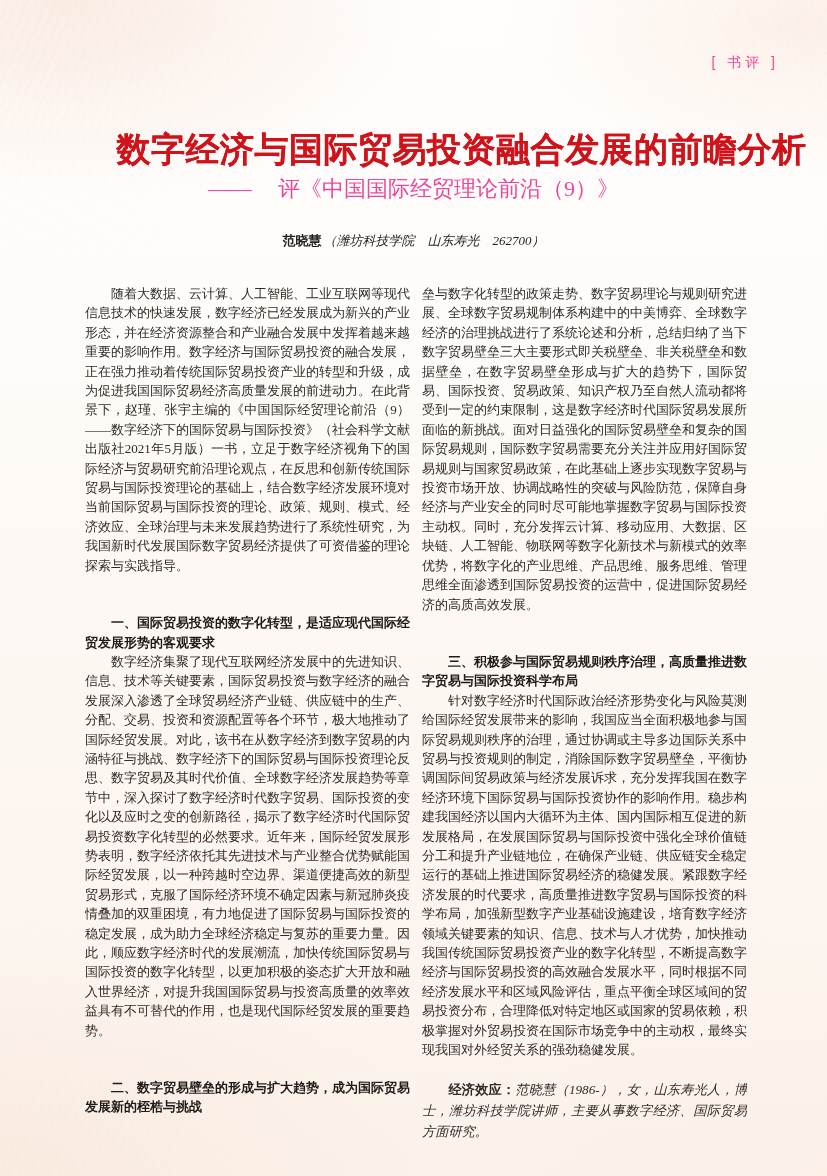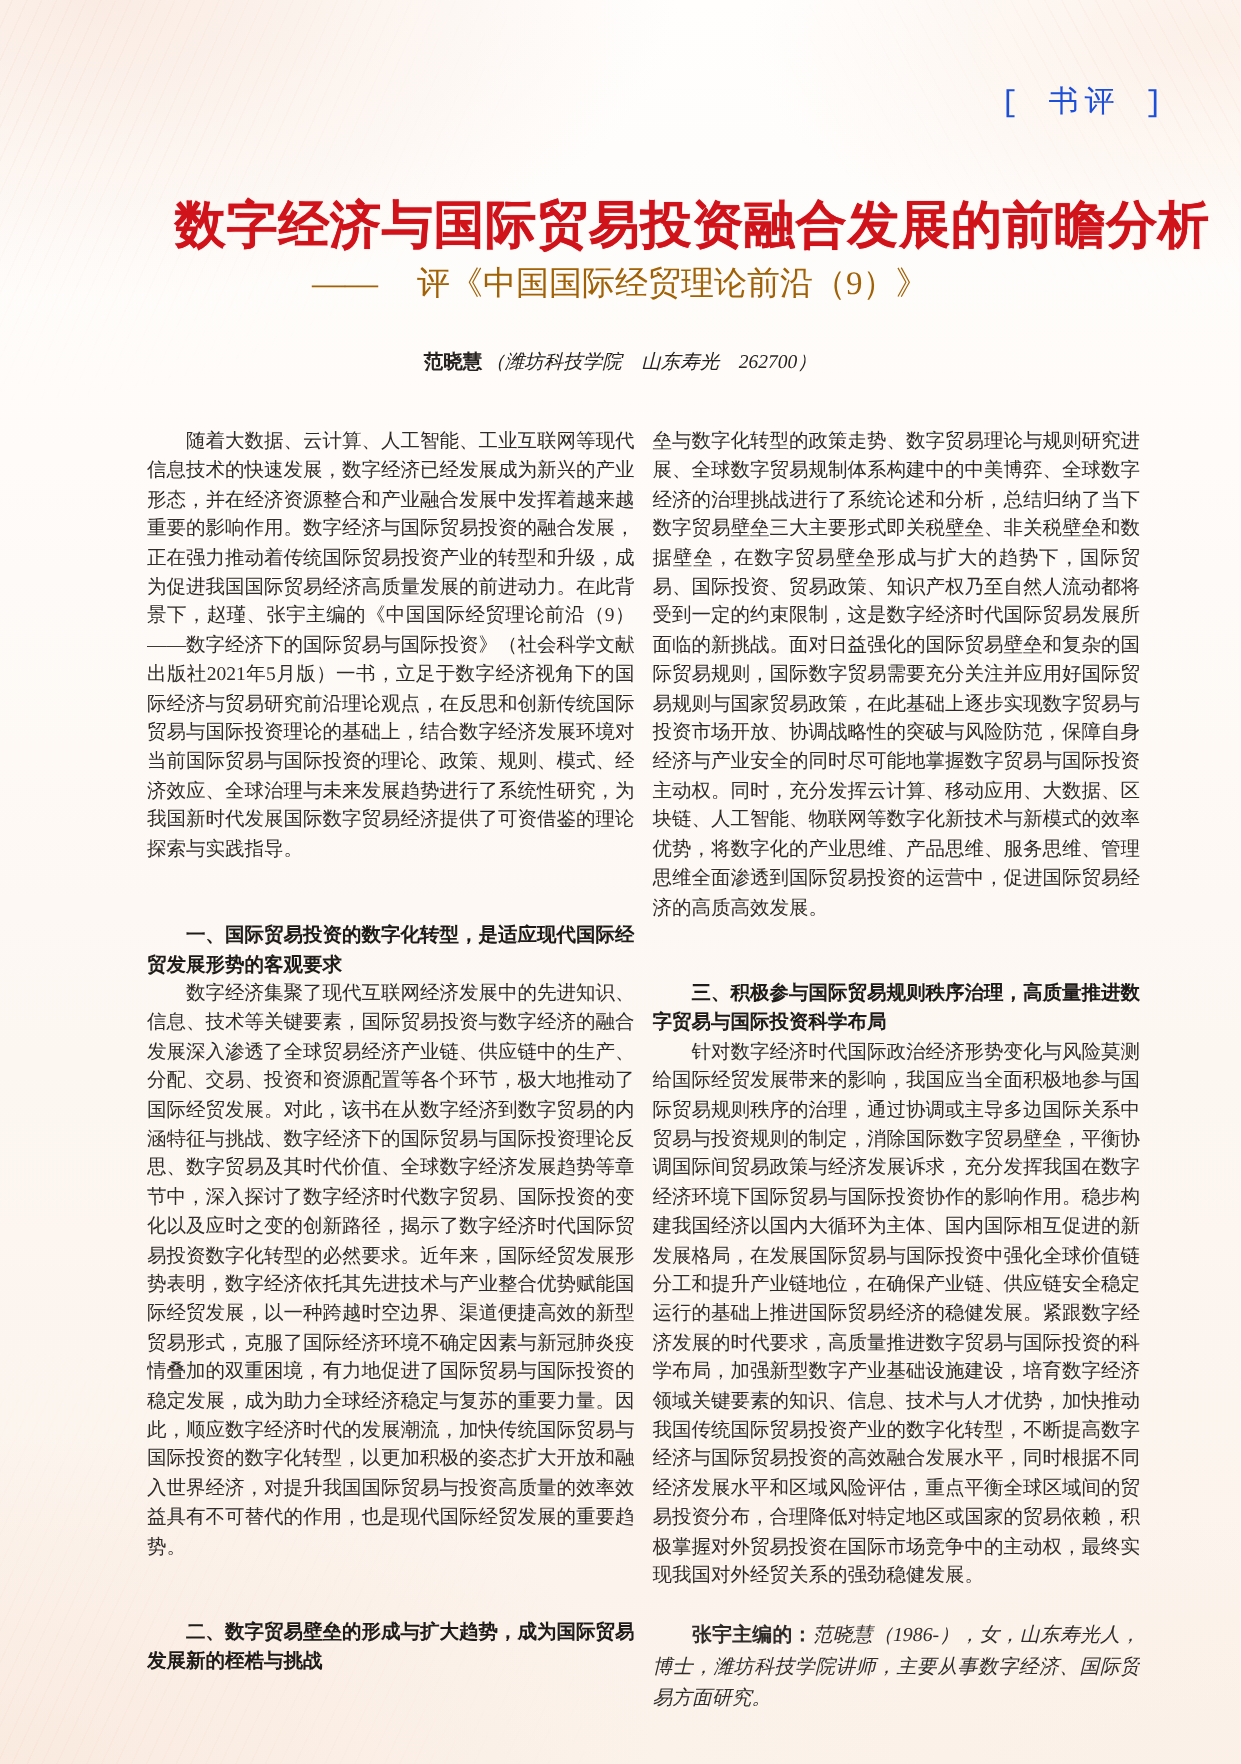--- a/index.html
+++ b/index.html
@@ -28,50 +28,50 @@
     background:repeating-linear-gradient(62deg, rgba(230,185,160,0.22) 0 1px, rgba(255,255,255,0) 1px 10px);
     -webkit-mask-image:radial-gradient(ellipse at 70% 20%, #000 0%, transparent 70%);
             mask-image:radial-gradient(ellipse at 70% 20%, #000 0%, transparent 70%);}
   .wave-bl{bottom:-60px;left:-120px;width:520px;height:340px;
     background:repeating-linear-gradient(115deg, rgba(228,180,155,0.22) 0 1px, rgba(255,255,255,0) 1px 9px);
     -webkit-mask-image:radial-gradient(ellipse at 25% 80%, #000 0%, transparent 72%);
             mask-image:radial-gradient(ellipse at 25% 80%, #000 0%, transparent 72%);}
 
   .tag{
     position:absolute;top:54px;right:48px;
-    font-size:20px;letter-spacing:4px;color:#1d4ed8;
-    font-family:Liberation Mono, monospace;
+    font-size:14px;letter-spacing:4px;color:#ec4899;
+    font-family:Liberation Sans, sans-serif;
   }
   .title{
     position:absolute;top:104px;left:0;width:100%;
     text-align:center;
     font-family:"Liberation Sans", sans-serif;
     font-weight:bold;
     font-size:34px;
     letter-spacing:0.5px;
     color:#d0121a;
     text-shadow:0 0 0.5px #d0121a;
     padding-left:48px;
   }
   .subtitle{
     position:absolute;top:174px;left:0;width:100%;
     text-align:center;
-    font-size:22px;color:#a16207;
+    font-size:22px;color:#ec4899;
     font-family:"Liberation Serif", serif;
   }
   .subtitle .dash{letter-spacing:0;margin-right:26px;}
   .author-line{
     position:absolute;top:232px;left:0;width:100%;
     text-align:center;font-size:13px;color:#26221f;
   }
   .author-line .name{font-weight:bold;}
   .author-line .affil{font-style:italic;margin-left:2px;}
 
   .columns{
-    position:absolute;top:284px;left:98px;
+    position:absolute;top:284px;left:85px;
     width:662px;height:860px;
     display:flex;gap:12px;
   }
   .col{
     width:325px;height:100%;
     text-align:justify;
     font-size:13px;line-height:19.4px;
     color:#2f2b28;
     overflow:hidden;
   }
@@ -115,17 +115,17 @@
       <p>随着大数据、云计算、人工智能、工业互联网等现代信息技术的快速发展，数字经济已经发展成为新兴的产业形态，并在经济资源整合和产业融合发展中发挥着越来越重要的影响作用。数字经济与国际贸易投资的融合发展，正在强力推动着传统国际贸易投资产业的转型和升级，成为促进我国国际贸易经济高质量发展的前进动力。在此背景下，赵瑾、张宇主编的《中国国际经贸理论前沿（9）——数字经济下的国际贸易与国际投资》（社会科学文献出版社2021年5月版）一书，立足于数字经济视角下的国际经济与贸易研究前沿理论观点，在反思和创新传统国际贸易与国际投资理论的基础上，结合数字经济发展环境对当前国际贸易与国际投资的理论、政策、规则、模式、经济效应、全球治理与未来发展趋势进行了系统性研究，为我国新时代发展国际数字贸易经济提供了可资借鉴的理论探索与实践指导。</p>
       <p class="heading">一、国际贸易投资的数字化转型，是适应现代国际经贸发展形势的客观要求</p>
       <p>数字经济集聚了现代互联网经济发展中的先进知识、信息、技术等关键要素，国际贸易投资与数字经济的融合发展深入渗透了全球贸易经济产业链、供应链中的生产、分配、交易、投资和资源配置等各个环节，极大地推动了国际经贸发展。对此，该书在从数字经济到数字贸易的内涵特征与挑战、数字经济下的国际贸易与国际投资理论反思、数字贸易及其时代价值、全球数字经济发展趋势等章节中，深入探讨了数字经济时代数字贸易、国际投资的变化以及应时之变的创新路径，揭示了数字经济时代国际贸易投资数字化转型的必然要求。近年来，国际经贸发展形势表明，数字经济依托其先进技术与产业整合优势赋能国际经贸发展，以一种跨越时空边界、渠道便捷高效的新型贸易形式，克服了国际经济环境不确定因素与新冠肺炎疫情叠加的双重困境，有力地促进了国际贸易与国际投资的稳定发展，成为助力全球经济稳定与复苏的重要力量。因此，顺应数字经济时代的发展潮流，加快传统国际贸易与国际投资的数字化转型，以更加积极的姿态扩大开放和融入世界经济，对提升我国国际贸易与投资高质量的效率效益具有不可替代的作用，也是现代国际经贸发展的重要趋势。</p>
       <p class="heading">二、数字贸易壁垒的形成与扩大趋势，成为国际贸易发展新的桎梏与挑战</p>
     </div>
     <div class="col">
       <p class="cont">垒与数字化转型的政策走势、数字贸易理论与规则研究进展、全球数字贸易规制体系构建中的中美博弈、全球数字经济的治理挑战进行了系统论述和分析，总结归纳了当下数字贸易壁垒三大主要形式即关税壁垒、非关税壁垒和数据壁垒，在数字贸易壁垒形成与扩大的趋势下，国际贸易、国际投资、贸易政策、知识产权乃至自然人流动都将受到一定的约束限制，这是数字经济时代国际贸易发展所面临的新挑战。面对日益强化的国际贸易壁垒和复杂的国际贸易规则，国际数字贸易需要充分关注并应用好国际贸易规则与国家贸易政策，在此基础上逐步实现数字贸易与投资市场开放、协调战略性的突破与风险防范，保障自身经济与产业安全的同时尽可能地掌握数字贸易与国际投资主动权。同时，充分发挥云计算、移动应用、大数据、区块链、人工智能、物联网等数字化新技术与新模式的效率优势，将数字化的产业思维、产品思维、服务思维、管理思维全面渗透到国际贸易投资的运营中，促进国际贸易经济的高质高效发展。</p>
       <p class="heading">三、积极参与国际贸易规则秩序治理，高质量推进数字贸易与国际投资科学布局</p>
       <p>针对数字经济时代国际政治经济形势变化与风险莫测给国际经贸发展带来的影响，我国应当全面积极地参与国际贸易规则秩序的治理，通过协调或主导多边国际关系中贸易与投资规则的制定，消除国际数字贸易壁垒，平衡协调国际间贸易政策与经济发展诉求，充分发挥我国在数字经济环境下国际贸易与国际投资协作的影响作用。稳步构建我国经济以国内大循环为主体、国内国际相互促进的新发展格局，在发展国际贸易与国际投资中强化全球价值链分工和提升产业链地位，在确保产业链、供应链安全稳定运行的基础上推进国际贸易经济的稳健发展。紧跟数字经济发展的时代要求，高质量推进数字贸易与国际投资的科学布局，加强新型数字产业基础设施建设，培育数字经济领域关键要素的知识、信息、技术与人才优势，加快推动我国传统国际贸易投资产业的数字化转型，不断提高数字经济与国际贸易投资的高效融合发展水平，同时根据不同经济发展水平和区域风险评估，重点平衡全球区域间的贸易投资分布，合理降低对特定地区或国家的贸易依赖，积极掌握对外贸易投资在国际市场竞争中的主动权，最终实现我国对外经贸关系的强劲稳健发展。</p>
       <p class="bio">
-        <span class="bio-label">张宇主编的：</span><span>范晓慧（1986-），女，山东寿光人，博士，潍坊科技学院讲师，主要从事数字经济、国际贸易方面研究。</span>
+        <span class="bio-label">经济效应：</span><span>范晓慧（1986-），女，山东寿光人，博士，潍坊科技学院讲师，主要从事数字经济、国际贸易方面研究。</span>
       </p>
     </div>
   </div>
 </div>
 
 </body></html>

